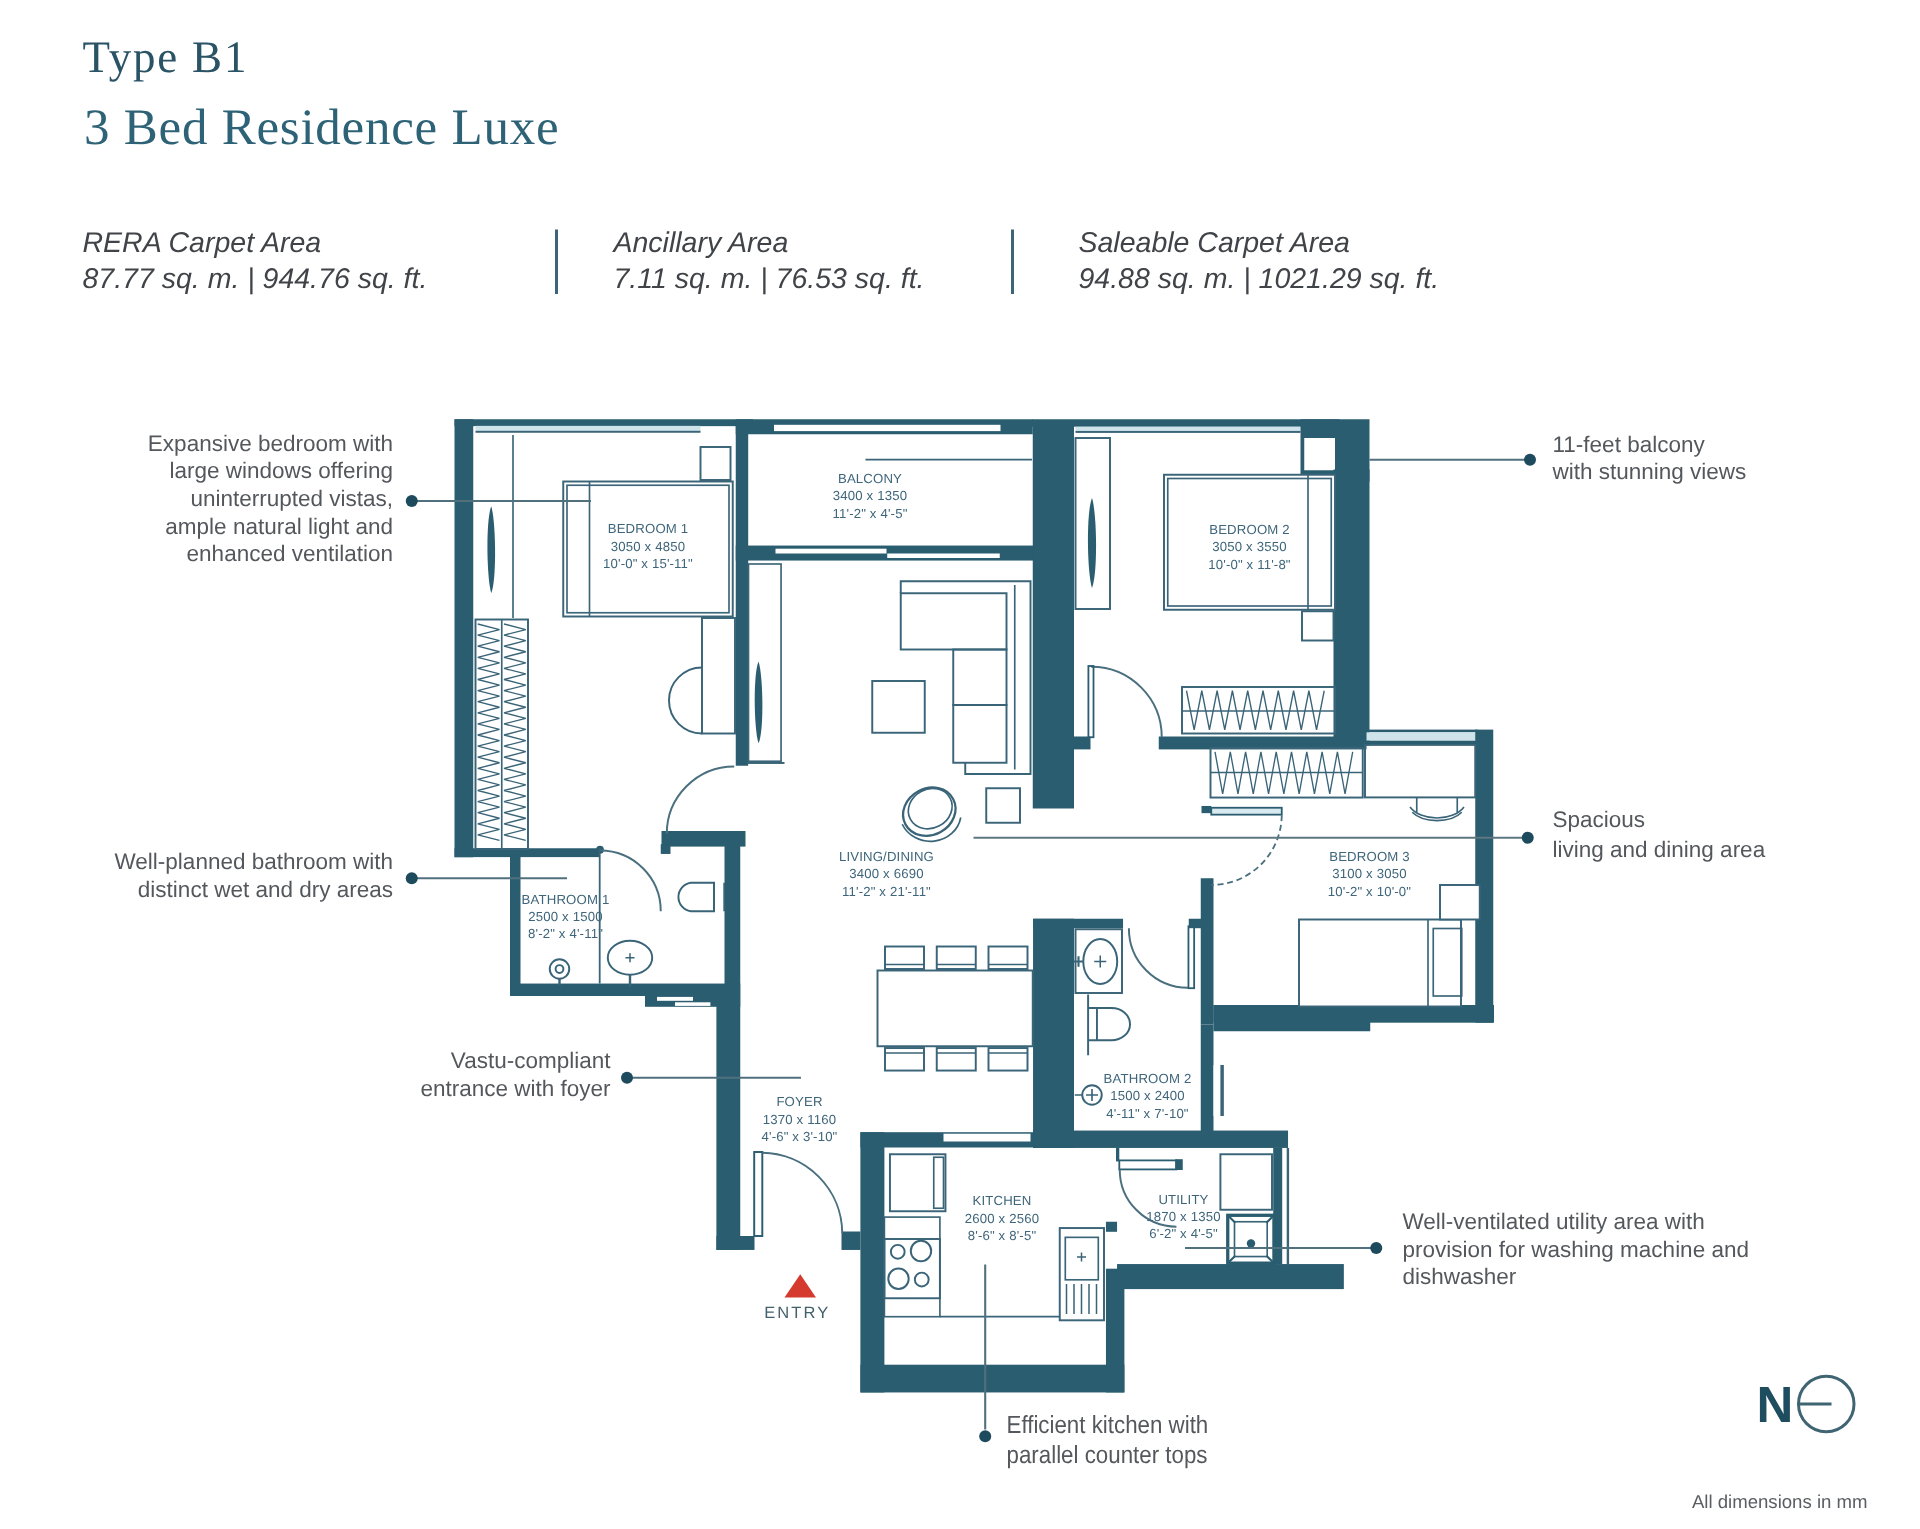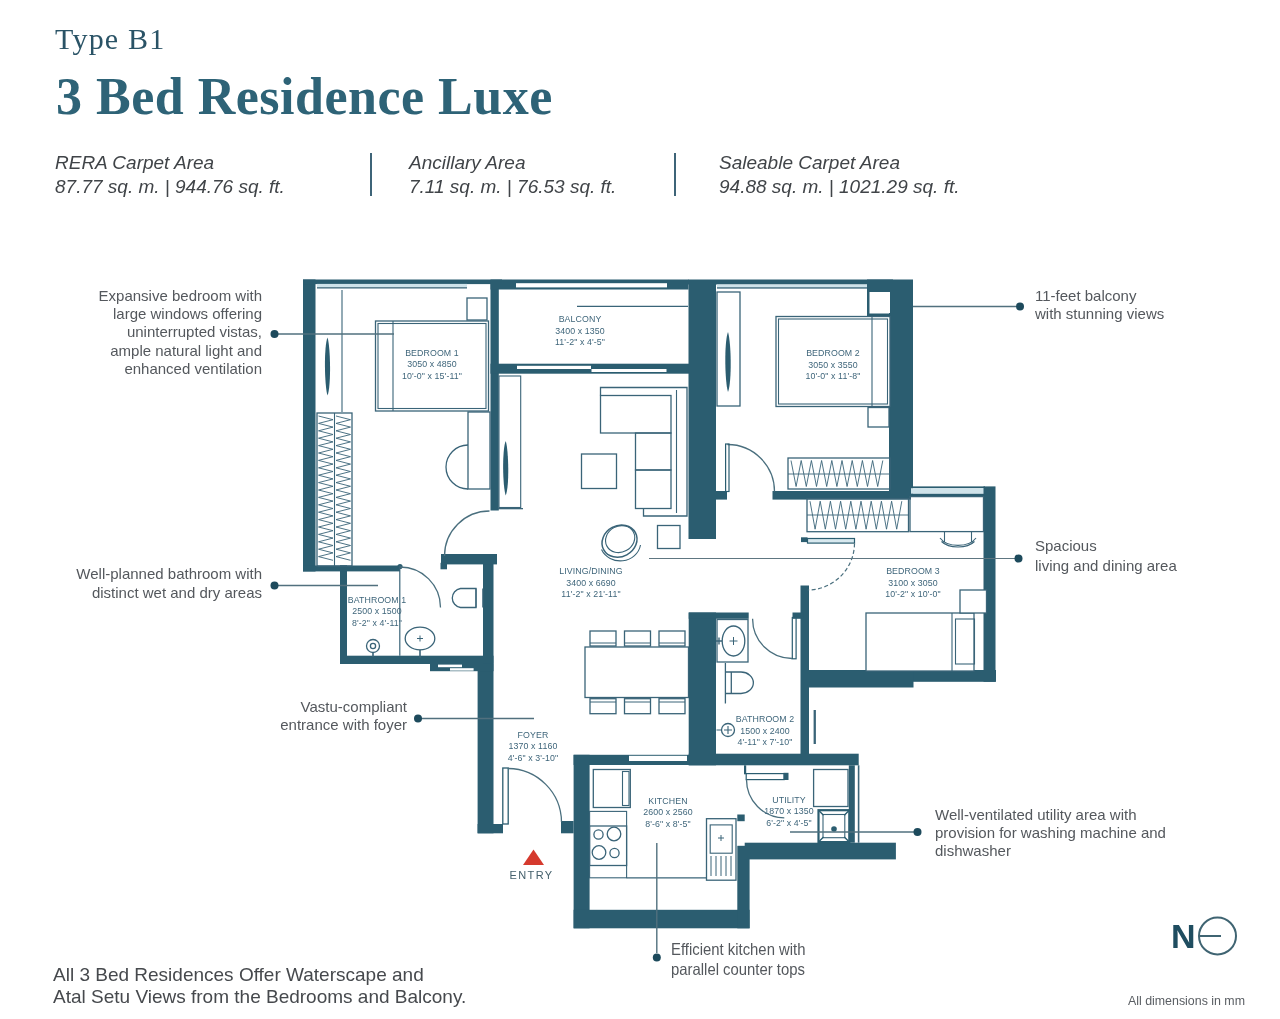--- a/index.html
+++ b/index.html
@@ -1,21 +1,21 @@
 <!DOCTYPE html>
 <html><head>
 <meta charset="utf-8">
 <style>
   html,body { margin:0; padding:0; background:#ffffff; }
   .page { position:relative; width:1280px; height:1019px; overflow:hidden;
           font-family:"Liberation Sans", sans-serif; }
   .t1 { position:absolute; left:55px; top:21.5px; font-family:"Liberation Serif", serif;
         font-size:30px; color:#2A5366; letter-spacing:1.2px; }
   .t2 { position:absolute; left:56px; top:67px; font-family:"Liberation Serif", serif;
-        font-size:52px; font-weight:700; color:#2E6377; letter-spacing:0.5px; }
+        font-size:34px; font-weight:400; color:#2E6377; letter-spacing:0.5px; }
   .stats { position:absolute; top:151px; left:0; width:1280px; font-size:19px;
            color:#404448; line-height:24px; letter-spacing:0px; }
   .stats .col { position:absolute; top:0;font-style:italic; }
   .vdiv { position:absolute; top:2px; width:2px; height:43px; background:#3E6478; }
   .bottomtext { position:absolute; left:53px; top:963.5px; font-size:19px; color:#46494D;
                line-height:22.5px; }
 </style>
 </head>
 <body>
 <div class="page">
@@ -29,21 +29,20 @@
 
     <div class="vdiv" style="left:370px"></div>
 
     <div class="col" style="left:409px">Ancillary Area<br>7.11 sq. m. | 76.53 sq. ft.</div>
 
     <div class="vdiv" style="left:674px"></div>
 
     <div class="col" style="left:719px">Saleable Carpet Area<br>94.88 sq. m. | 1021.29 sq. ft.</div>
   </div>
 
-  <div class="bottomtext">All 3 Bed Residences Offer Waterscape and<br>Atal Setu Views from the Bedrooms and Balcony.</div>
 
   <svg width="1280" height="1019" viewBox="0 0 1280 1019" style="position:absolute;left:0;top:0">
 
 <rect x="303" y="279.5" width="12.5" height="292" fill="#2B5D70"></rect>
 
 <rect x="303" y="279.5" width="199" height="4.6" fill="#2B5D70"></rect>
 
 <rect x="317" y="283.9" width="150" height="3.4" fill="#CFE3EA"></rect>
 <rect x="317" y="287.2" width="150" height="1.3" fill="#3A6478"></rect>
 

